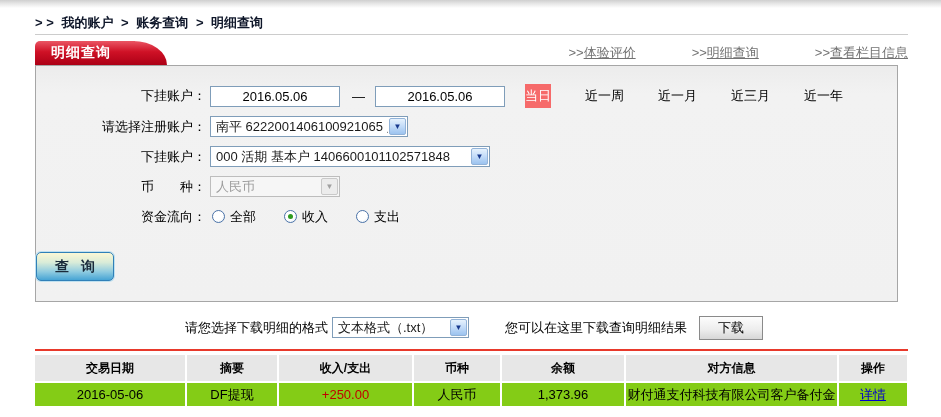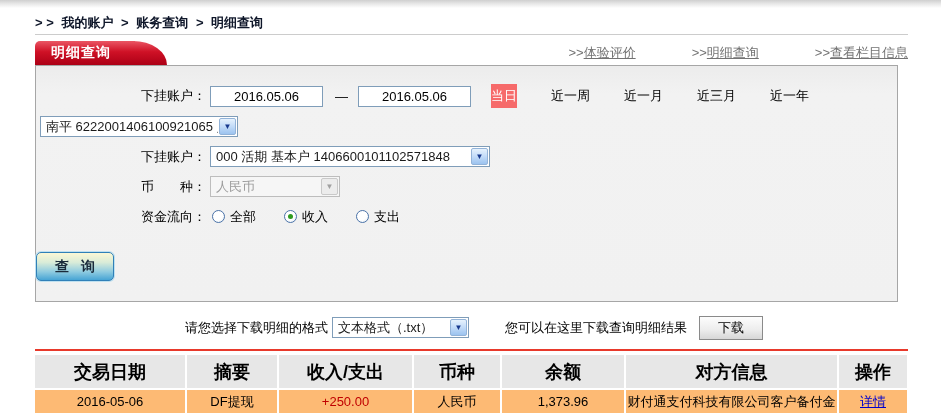--- a/index.html
+++ b/index.html
@@ -18,21 +18,21 @@
   .tab::after { content:''; position:absolute; right:-32px; top:0; width:34px; height:24px; background:linear-gradient(180deg,#ea5664 0%,#cf1126 45%,#ac0016 100%); border-top-right-radius:100% 100%; }
   .tab-label { color:#fff; font-weight:bold; font-size:14px; letter-spacing:1px; }
   .header-links { margin-left:auto; display:flex; gap:56px; }
   .hlink { color:#737373; cursor:pointer; white-space:nowrap; }
   .hlink .txt { text-decoration:underline; }
 
   .panel { margin:0 43px 0 35px; border:1px solid #a6a6a6; background:linear-gradient(180deg,#ececec 0%,#f2f2f2 12%,#f1f1f1 100%); padding:18px 0 20px 0; }
   .form-row { display:flex; align-items:center; margin-bottom:7px; min-height:23px; }
   .form-label { width:170px; text-align:right; white-space:pre; flex:none; }
 
-  .xp-input { height:21px; width:113px; border:1px solid #7f9db9; background:#fff; text-align:center; font-size:13px; font-family:"Liberation Sans","DejaVu Sans",sans-serif; margin:0 6px 0 4px; }
+  .xp-input { height:21px; width:130px; border:1px solid #7f9db9; background:#fff; text-align:center; font-size:13px; font-family:"Liberation Sans","DejaVu Sans",sans-serif; margin:0 6px 0 4px; }
   .date-sep { margin:0 6px; }
 
   .badge-today { background:#f66a6a; color:#fff; padding:3px 0; margin-left:14px; cursor:pointer; }
   .quick-range { margin-left:34px; cursor:pointer; }
 
   .xp-select { display:inline-flex; align-items:center; height:21px; border:1px solid #7f9db9; background:#fff; margin-left:4px; cursor:pointer; }
   .xp-select .val { flex:1; padding:0 5px; white-space:nowrap; overflow:hidden; color:#1a1a1a; }
   .xp-select .arrow { width:17px; height:17px; margin:1px; flex:none; background:linear-gradient(180deg,#e6f2fd 0%,#c2dbf8 50%,#9cc3ef 100%); border:1px solid #93b3d8; border-radius:2px; display:flex; align-items:center; justify-content:center; font-size:8px; color:#17388c; }
   .xp-select.disabled { border-color:#bdbdbd; background:#f6f6f6; cursor:default; }
   .xp-select.disabled .val { color:#9c9c9c; }
@@ -50,22 +50,22 @@
   .query-btn { width:78px; height:29px; border:1px solid #3080b8; border-radius:5px; box-shadow:0 0 0 1px #bfe0ef; background:linear-gradient(180deg,#fcf8d5 0%,#d9ecd8 35%,#8ecbe0 70%,#47a4d4 100%); font-size:14px; font-weight:bold; color:#1a2a3a; letter-spacing:4px; cursor:pointer; font-family:"Liberation Sans","DejaVu Sans",sans-serif; padding-left:4px; }
 
   .download-row { display:flex; align-items:center; margin:13px 0 0 185px; height:25px; }
   .dl-select { width:137px; }
   .dl-hint { margin-left:36px; }
   .dl-btn { margin-left:12px; width:64px; height:24px; border:1px solid #8a8a8a; background:linear-gradient(180deg,#fdfdfd 0%,#ececec 60%,#d7d7d7 100%); font-size:13px; cursor:pointer; font-family:"Liberation Sans","DejaVu Sans",sans-serif; }
 
   .red-line { height:2px; background:#e8392b; margin:9px 33px 0 35px; }
 
   .detail-table { border-collapse:separate; border-spacing:2px; margin:2px 0 0 33px; table-layout:fixed; }
-  .detail-table th { background:#e7e7e7; font-weight:bold; height:33px; font-size:18px; text-align:center; }
-  .detail-table td { background:#fdba74; height:23px; font-size:13px; text-align:center; white-space:nowrap; }
+  .detail-table th { background:#e7e7e7; font-weight:bold; height:26px; font-size:12px; text-align:center; }
+  .detail-table td { background:#84cc16; height:23px; font-size:13px; text-align:center; white-space:nowrap; }
   .col-date{width:150px;} .col-summary{width:90px;} .col-amount{width:133px;} .col-cur{width:86px;} .col-bal{width:122px;} .col-cp{width:211px;} .col-op{width:68px;}
   .amount-in { color:#c00000; }
   .op-link { color:#0000cc; text-decoration:underline; cursor:pointer; }
 </style>
 </head>
 <body>
 
 <div class="top-strip"></div>
 
 <div class="breadcrumb">
@@ -98,20 +98,21 @@
     <span class="date-sep">—</span>
     <input class="xp-input" type="text" value="2016.05.06" style="">
     <span class="badge-today">当日</span>
     <span class="quick-range">近一周</span>
     <span class="quick-range">近一月</span>
     <span class="quick-range">近三月</span>
     <span class="quick-range">近一年</span>
   </div>
 
   <div class="form-row">
+    <span class="form-label">请选择注册账户：</span>
     <div class="xp-select" style="width:198px;">
       <span class="val">南平 6222001406100921065 灵通卡</span>
       <span class="arrow">▼</span>
     </div>
   </div>
 
   <div class="form-row">
     <span class="form-label">下挂账户：</span>
     <div class="xp-select" style="width:280px;">
       <span class="val">000 活期 基本户 1406600101102571848</span>

